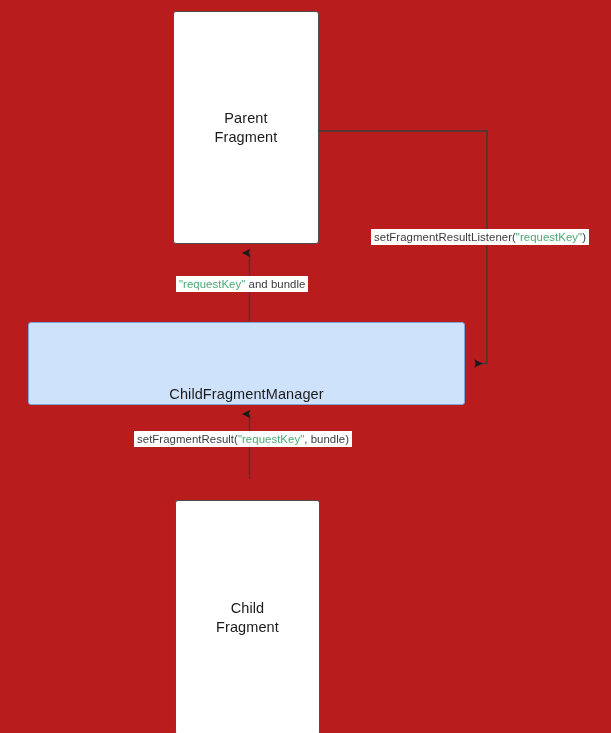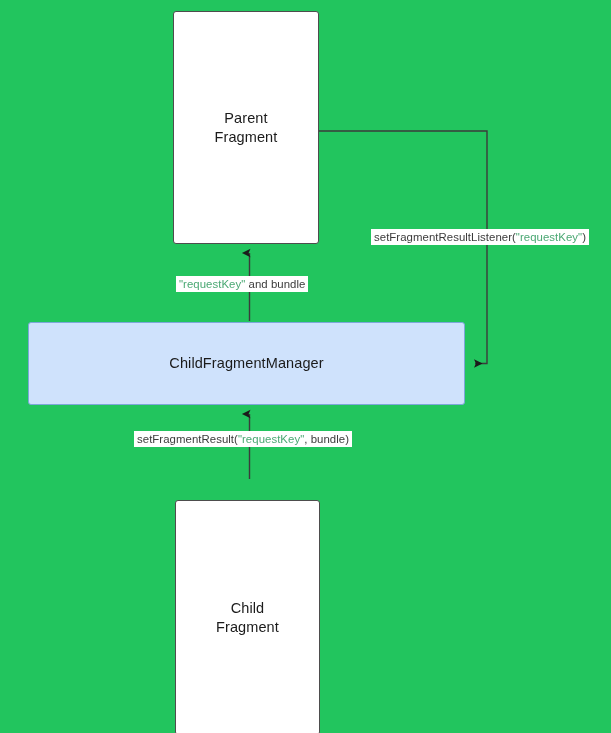--- a/index.html
+++ b/index.html
@@ -10,21 +10,21 @@
   body {
     width: 611px;
     height: 733px;
     font-family: "Liberation Sans", sans-serif;
     overflow: hidden;
   }
   #diagram-root {
     position: relative;
     width: 611px;
     height: 733px;
-    background: #22c55e;
+    background: #b91c1c;
   }
   svg.diagram-canvas {
     position: absolute;
     left: 0;
     top: 0;
     width: 611px;
     height: 733px;
     display: block;
   }
   .node-box {
@@ -36,20 +36,21 @@
     justify-content: center;
     text-align: center;
   }
   .node-white {
     background: #ffffff;
     border: 1.4px solid #4d4d4d;
   }
   .node-blue {
     background: #cfe2fc;
     border: 1.4px solid #7da7d9;
+    align-items: flex-end;
   }
   .node-label {
     font-size: 14.5px;
     line-height: 19px;
     color: #1b1b1b;
     white-space: pre-line;
     letter-spacing: 0.1px;
   }
   #node-parent-fragment {
     left: 173px;

